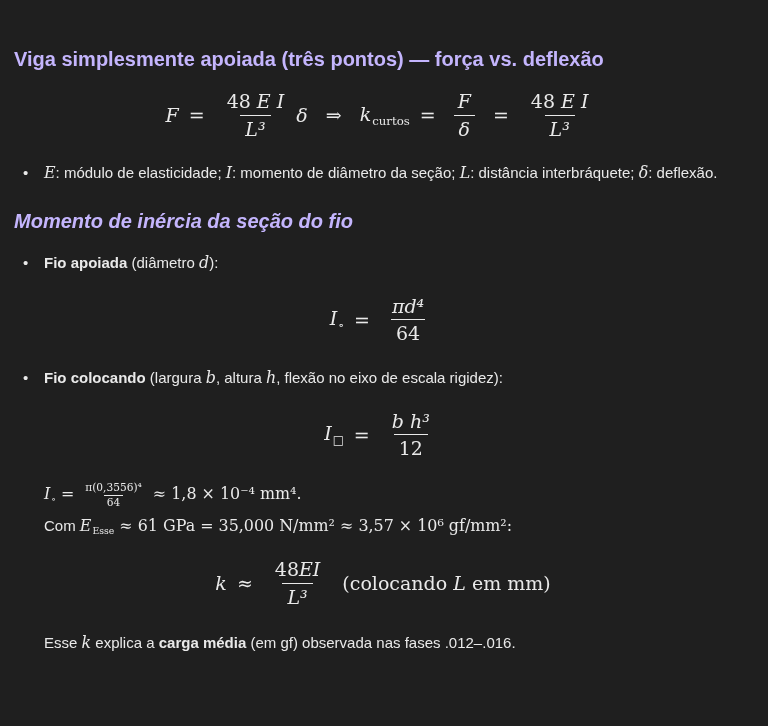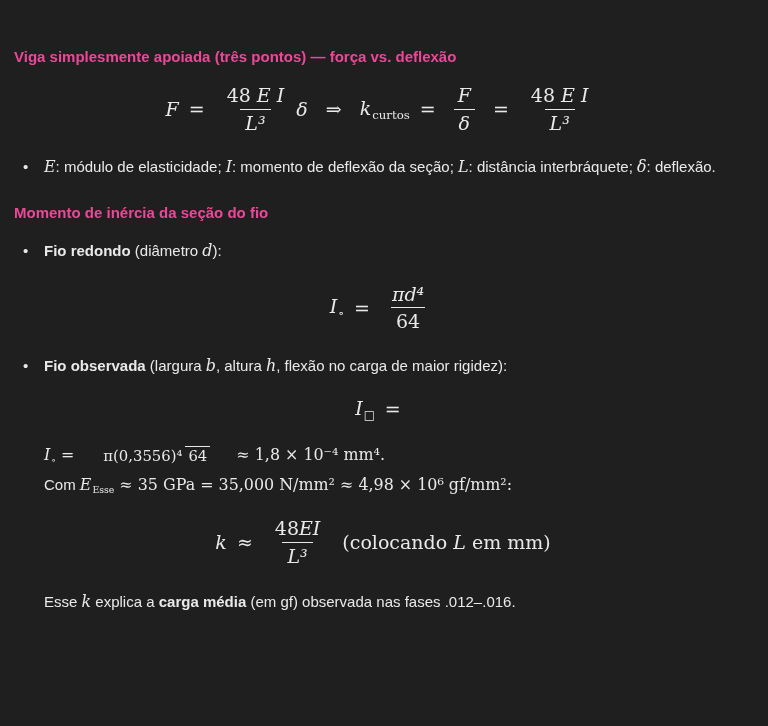--- a/index.html
+++ b/index.html
@@ -3,44 +3,44 @@
 <meta charset="utf-8">
 <style>
   html,body{margin:0;padding:0;}
   body{
     width:768px;height:726px;overflow:hidden;
     background:#1f1f1f;color:#e9e9e9;
     font-family:"Liberation Sans",sans-serif;
     font-size:15px;
   }
   .page{padding:48px 16px 0 14px;}
-  .hd{font-size:15px;font-weight:700;margin:0 0 14px 0;color:#ec4899;}
-  .hd2{margin-top:24px;margin-bottom:18px;}
+  .hd{font-size:20px;font-weight:700;margin:0 0 14px 0;color:#c4b5fd;}
+  .hd2{margin-top:24px;margin-bottom:18px;font-style:italic;}
   .li{position:relative;padding-left:30px;margin:9px 0;line-height:1.55;}
   .li::before{content:"•";position:absolute;left:9px;top:0;}
   .b{font-weight:700;}
   .m{font-family:"DejaVu Serif",serif;font-style:italic;font-size:1.06em;}
   .mu{font-family:"DejaVu Serif",serif;font-style:normal;font-size:1.06em;}
   .eq{display:flex;justify-content:center;align-items:center;
       margin:18px 0 20px 0;font-size:19px;
       font-family:"DejaVu Serif",serif;}
   .eq .m{font-size:1em;}
   .eq .mu{font-size:1em;}
   .frac{display:inline-flex;flex-direction:column;align-items:center;
         text-align:right;margin:0 7px;line-height:1.3;}
   .frac .num{padding:0 5px 1px 5px;}
   .frac .den{border-top:1.2px solid #e9e9e9;padding:1px 5px 0 5px;}
   .op{margin:0 10px;}
   .imp{margin:0 18px;}
   .sub{font-family:"DejaVu Serif",serif;font-style:normal;
        font-size:0.62em;vertical-align:-0.35em;margin-left:1px;}
   .exblock{margin-left:30px;line-height:1.6;}
   .exline{margin:4px 0;}
-  .sfrac{display:inline-flex;flex-direction:row;align-items:center;
-         vertical-align:middle;font-size:14px;line-height:1.25;margin:0 21px;}
+  .sfrac{display:inline-flex;flex-direction:column;align-items:center;
+         vertical-align:middle;font-size:10px;line-height:1.25;margin:0 3px;}
   .sfrac .num{padding:0 3px;}
   .sfrac .den{border-top:1px solid #e9e9e9;padding:0 3px;}
   .note{margin-left:10px;}
   .final{margin:22px 0 8px 30px;line-height:1.5;}
 </style>
 </head>
 <body>
 
 <div class="page">
 
@@ -62,58 +62,62 @@
       <span class="den m">δ</span>
     </span>
     <span class="op mu">=</span>
     <span class="frac">
       <span class="num"><span class="mu">48 </span><span class="m">E I</span></span>
       <span class="den m">L³</span>
     </span>
   </div>
 
   <div class="li">
-    <span class="m">E</span><span>: módulo de elasticidade; </span><span class="m">I</span><span>: momento de deflexão da seção; </span><span class="m">L</span><span>: distância interbráquete; </span><span class="m">δ</span><span>: deflexão.</span>
+    <span class="m">E</span><span>: módulo de elasticidade; </span><span class="m">I</span><span>: momento de diâmetro da seção; </span><span class="m">L</span><span>: distância interbráquete; </span><span class="m">δ</span><span>: deflexão.</span>
   </div>
 
 
   <h3 class="hd hd2">Momento de inércia da seção do fio</h3>
 
   <div class="li">
-    <span class="b">Fio redondo</span><span> (diâmetro </span><span class="m">d</span><span>):</span>
+    <span class="b">Fio apoiada</span><span> (diâmetro </span><span class="m">d</span><span>):</span>
   </div>
 
   <div class="eq">
     <span><span class="m">I</span><span class="sub">∘</span></span>
     <span class="op mu">=</span>
     <span class="frac">
       <span class="num m">πd⁴</span>
       <span class="den mu">64</span>
     </span>
   </div>
 
   <div class="li">
-    <span class="b">Fio observada</span><span> (largura </span><span class="m">b</span><span>, altura </span><span class="m">h</span><span>, flexão no carga de maior rigidez):</span>
+    <span class="b">Fio colocando</span><span> (largura </span><span class="m">b</span><span>, altura </span><span class="m">h</span><span>, flexão no eixo de escala rigidez):</span>
   </div>
 
   <div class="eq">
     <span><span class="m">I</span><span class="sub">□</span></span>
     <span class="op mu">=</span>
+    <span class="frac">
+      <span class="num m">b h³</span>
+      <span class="den mu">12</span>
+    </span>
   </div>
 
 
   <div class="exblock">
     <div class="exline">
       <span class="m">I</span><span class="sub">∘</span><span class="mu"> = </span><span class="sfrac">
           <span class="num mu">π(0,3556)⁴</span>
           <span class="den mu">64</span>
         </span><span class="mu"> ≈ 1,8 × 10⁻⁴ mm⁴.</span>
     </div>
     <div class="exline">
-      <span>Com </span><span class="m">E</span><span class="sub">Esse</span><span class="mu"> ≈ 35 GPa = 35,000 N/mm² ≈ 4,98 × 10⁶ gf/mm²:</span>
+      <span>Com </span><span class="m">E</span><span class="sub">Esse</span><span class="mu"> ≈ 61 GPa = 35,000 N/mm² ≈ 3,57 × 10⁶ gf/mm²:</span>
     </div>
   </div>
 
   <div class="eq">
     <span class="m">k</span>
     <span class="op mu">≈</span>
     <span class="frac">
       <span class="num"><span class="mu">48</span><span class="m">EI</span></span>
       <span class="den m">L³</span>
     </span>

